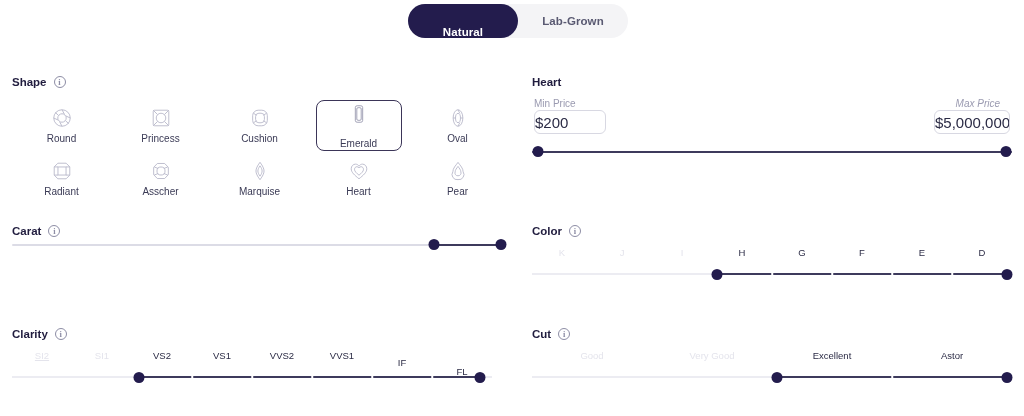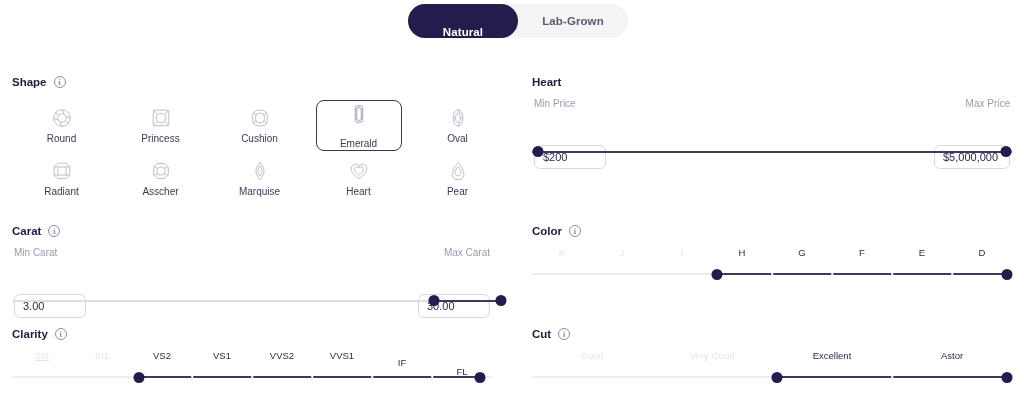--- a/index.html
+++ b/index.html
@@ -78,32 +78,31 @@
   .field-row {
     position: relative;
     margin-top: 10px;
     height: 46px;
   }
   .mini-label {
     position: absolute; top: 0;
     font-size: 10px; color: #9a9ab0;
   }
   .mini-label.left  { left: 2px; }
-  .mini-label.right { right: 2px; }
+  .mini-label.right { right: 12px; font-style: italic; }
   .num-input {
     position: absolute; top: 12px;
     width: 72px; height: 24px;
     border: 1px solid #d8d8e2;
     border-radius: 6px;
     background: #fff;
-    font-size: 11px; color: #2b2b45;
-    padding: 0 8px;
+    font-size: 15px; color: #2b2b45;
+    padding: 0 0;
     font-family: "Liberation Sans", sans-serif;
     outline: none;
-    margin-top: 35px;
   }
   .num-input.left  { left: 2px; }
   .num-input.right { right: 2px; }
   .num-input.wide  { width: 76px; }
 
   
   .slider {
     position: relative;
     height: 16px;
   }
@@ -282,26 +281,20 @@
         <span class="shape-lbl">Pear</span>
       </div>
 
     </div>
   </div>
 
   <div class="col-left" style="top:225px;">
     <div class="sec-head">
       <span>Carat</span>
       <span class="info-icon">i</span>
-    </div>
-    <div class="field-row">
-      <span class="mini-label left">Min Carat</span>
-      <span class="mini-label right">Max Carat</span>
-      <input class="num-input left" type="text" value="3.00" style="">
-      <input class="num-input right" type="text" value="30.00" style="">
     </div>
     <div class="slider">
       <div class="s-track"></div>
       <div class="s-fill" style="left:88%; right:-2%;"></div>
       <div class="s-handle" style="left:88%;"></div>
       <div class="s-handle" style="left:101.8%;"></div>
     </div>
   </div>
 
   <div class="col-left" style="top:328px;">

